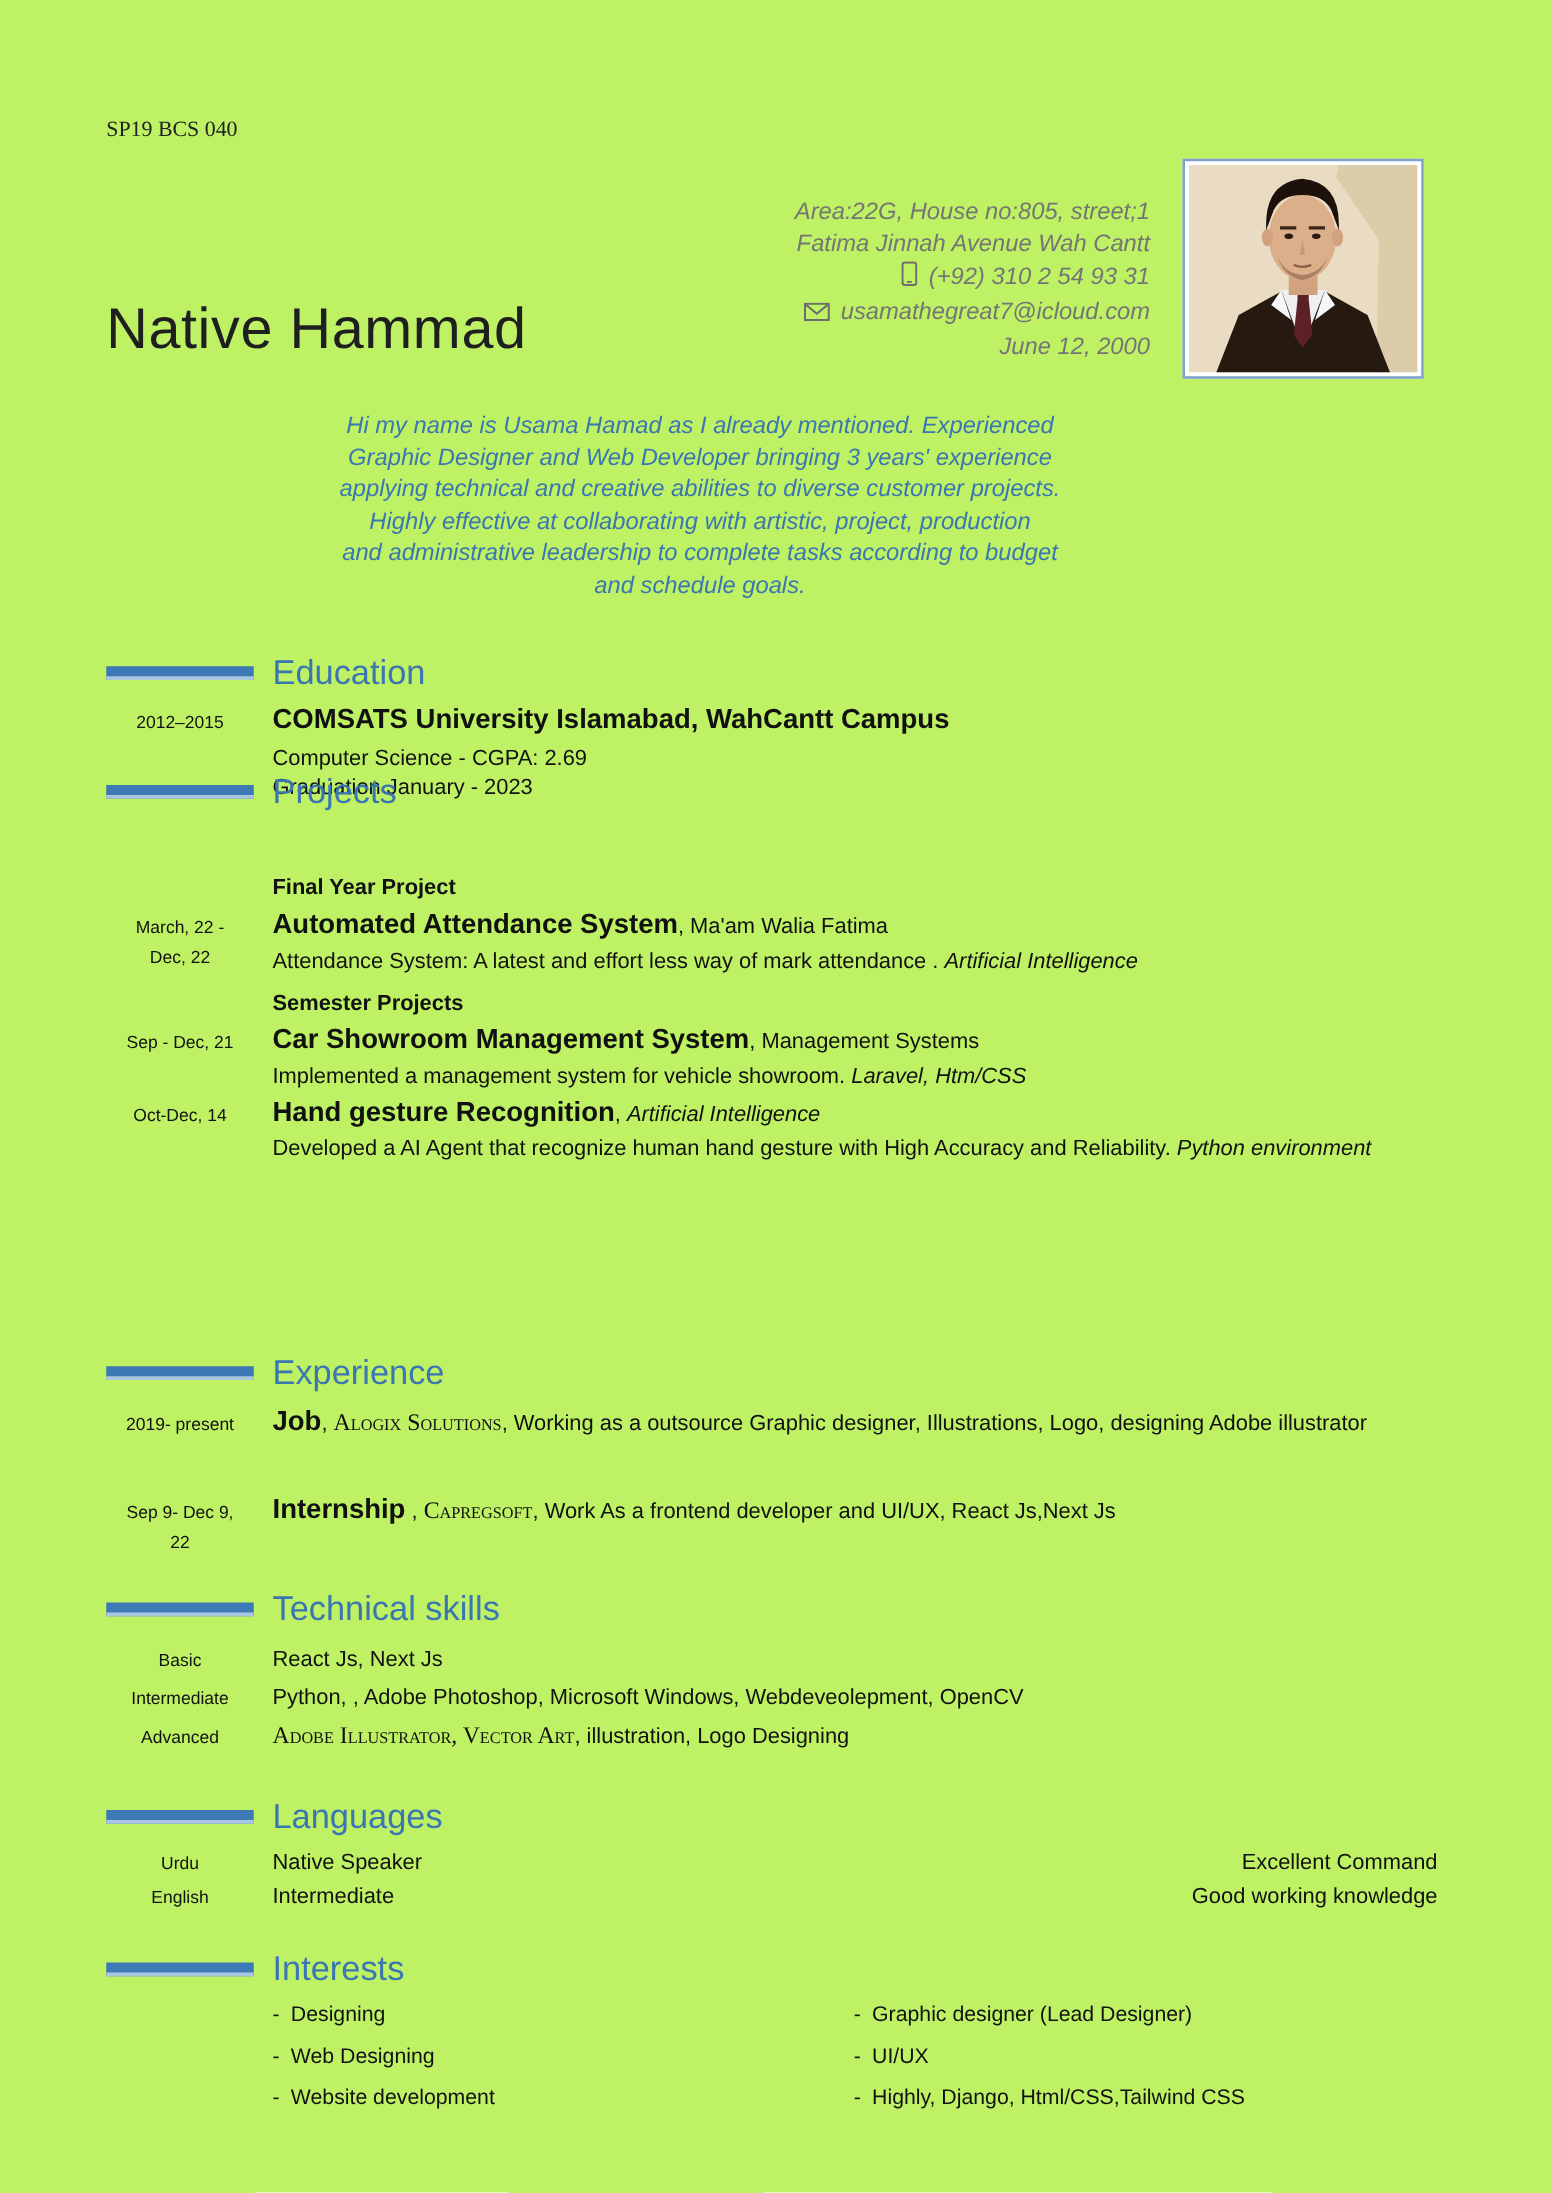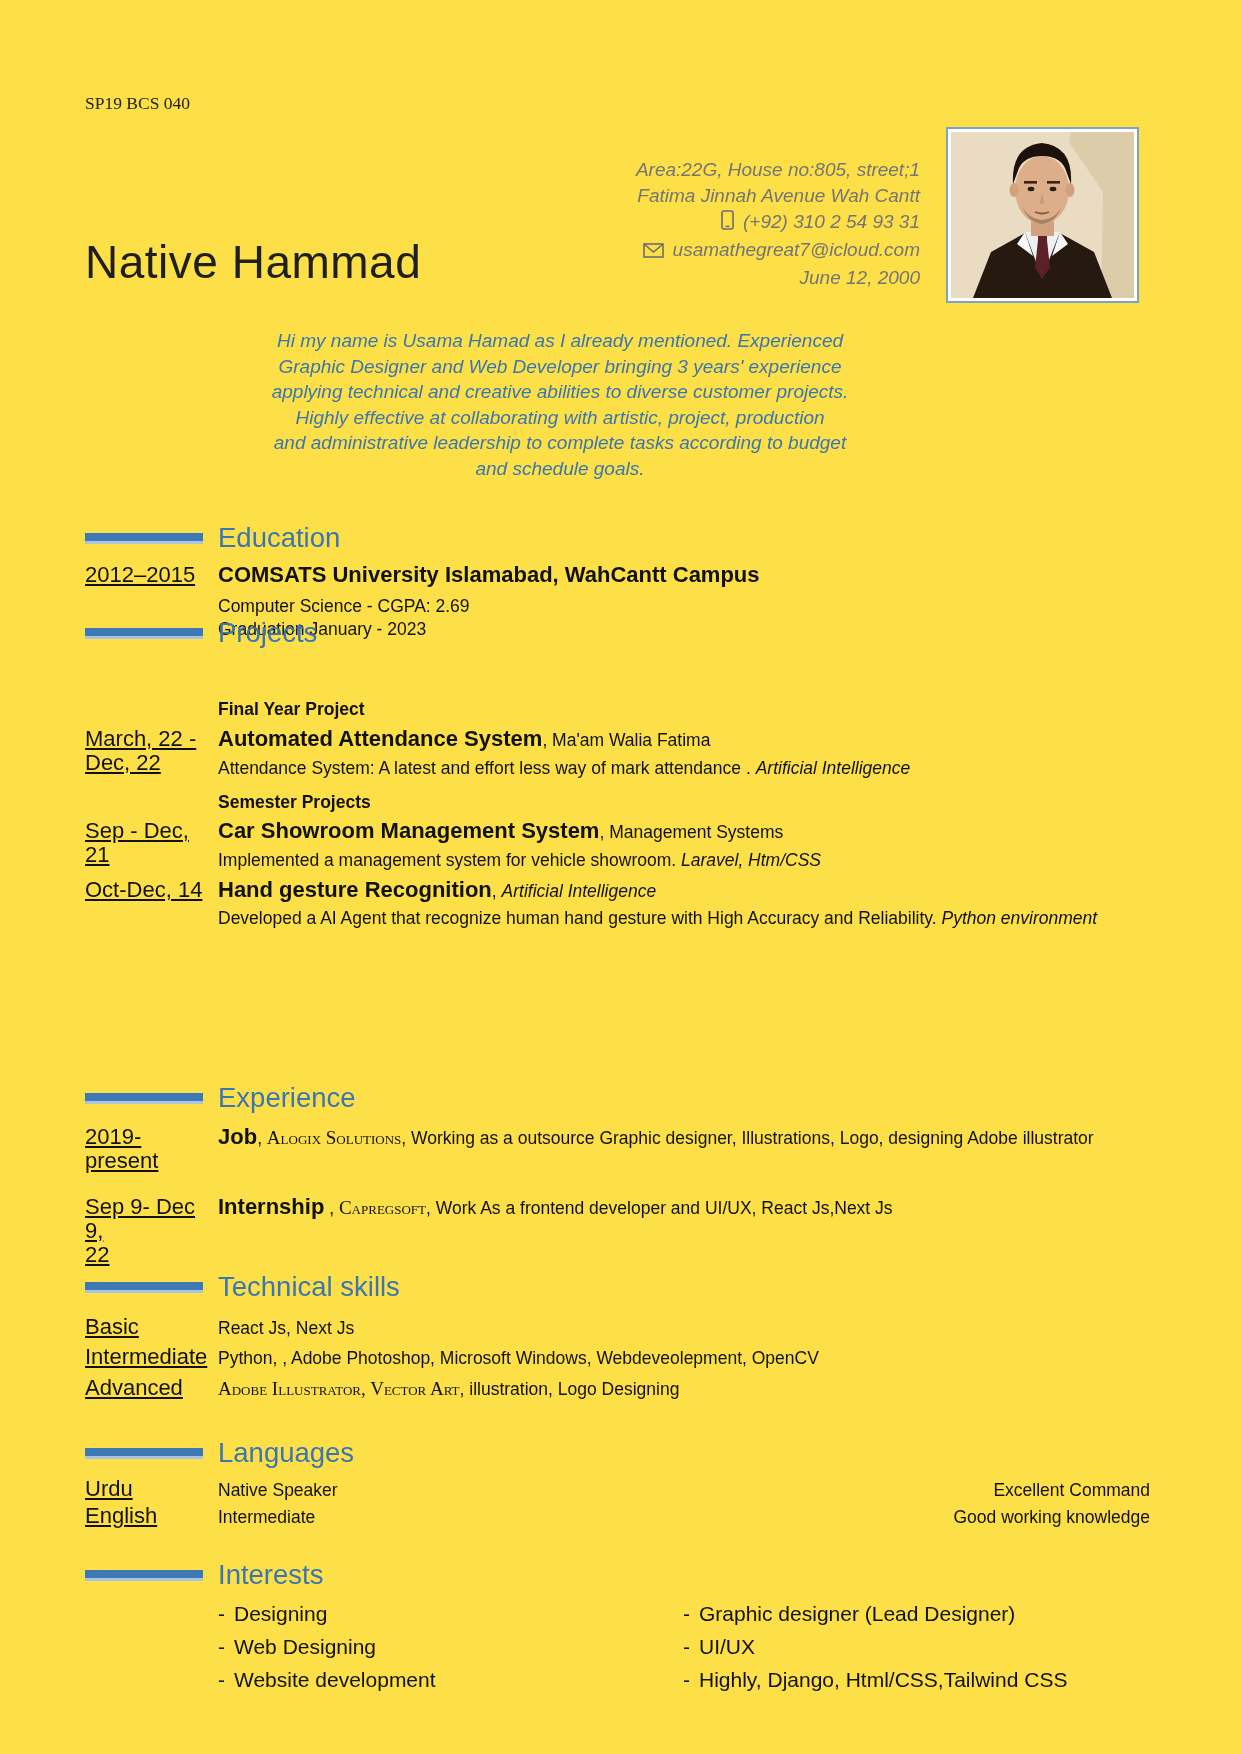--- a/index.html
+++ b/index.html
@@ -1,17 +1,17 @@
 <!DOCTYPE html>
 <html><head>
 <meta charset="utf-8">
 <style>
   html,body{margin:0;padding:0;background:#ffffff;}
   .page{
-    position:relative;width:1241px;height:1754px;background:#fde047;overflow:hidden;
+    position:relative;width:1241px;height:1754px;background:#bef264;overflow:hidden;
     font-family:"Liberation Sans","DejaVu Sans",sans-serif;color:#1c1c1c;
   }
   .abs{position:absolute;left:85px;width:1065px;}
   .it{font-style:italic;}
 
   .student-id{top:93px;font-family:"Liberation Serif","DejaVu Serif",serif;font-size:17.5px;color:#222;}
   .name{top:239px;font-size:46px;line-height:1;color:#1f1f1f;letter-spacing:0.5px;}
 
   .contact{position:absolute;top:157px;right:321px;text-align:right;
     font-size:19px;font-style:italic;color:#757575;line-height:26px;white-space:nowrap;}
@@ -22,29 +22,29 @@
   .photo-frame svg{display:block;width:183px;height:166px;}
 
   .quote{position:absolute;left:200px;top:328px;width:720px;text-align:center;
     color:#3b76b2;font-style:italic;font-size:19px;line-height:25.5px;}
 
   .srow{display:grid;grid-template-columns:118px 1fr;column-gap:15px;align-items:baseline;}
   .header-row{align-items:center;}
   .sec-bar{width:118px;height:8px;background:#3d79b4;border-bottom:3px solid #a9c5e0;}
   .sec-title{margin:0;font-size:27.5px;font-weight:400;color:#3b76b2;line-height:34px;}
   .subsec{font-size:20px;font-weight:700;color:#3b76b2;}
-  .date{text-align:left;font-size:22px;white-space:pre-line;line-height:24px;color:#111;text-decoration:underline;}
+  .date{text-align:center;font-size:14px;white-space:pre-line;line-height:24px;color:#111;}
   .content{font-size:17.5px;line-height:24px;color:#111;}
   .etitle{font-weight:700;font-size:22px;}
   .smallcaps{font-family:"Liberation Serif","DejaVu Serif",serif;font-variant:small-caps;font-size:19px;}
   .lang-line{display:flex;justify-content:space-between;}
   .comment{}
 
   .interests-grid{position:absolute;left:218px;top:1602px;width:932px;display:grid;
-    grid-template-columns:465px 1fr;grid-auto-rows:33px;font-size:21px;color:#111;}
+    grid-template-columns:465px 1fr;grid-auto-rows:33px;font-size:17px;color:#111;}
   .bullet{margin-right:9px;}
 </style>
 </head>
 <body>
 
 <div class="page">
 
   <div class="abs student-id">SP19 BCS 040</div>
 
   <div class="abs name">Native Hammad</div>

